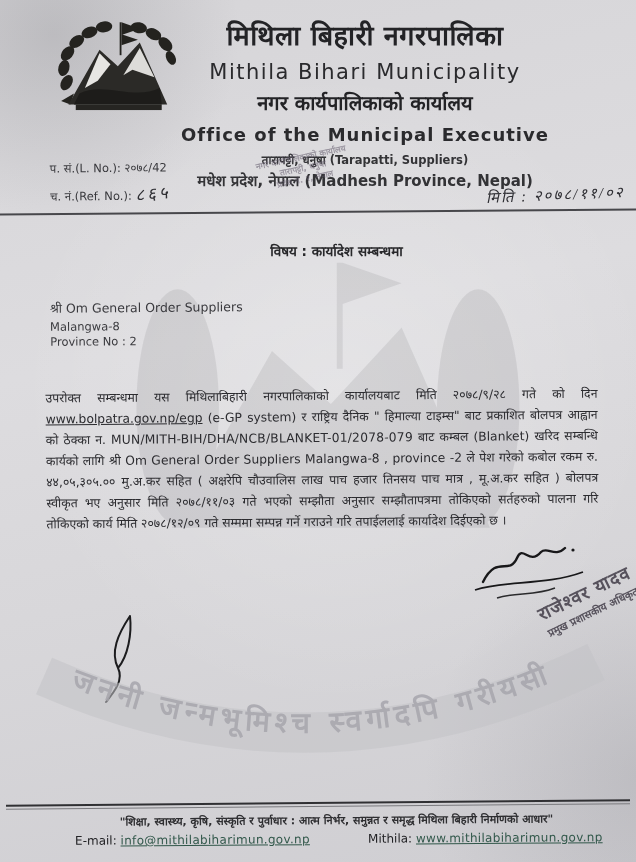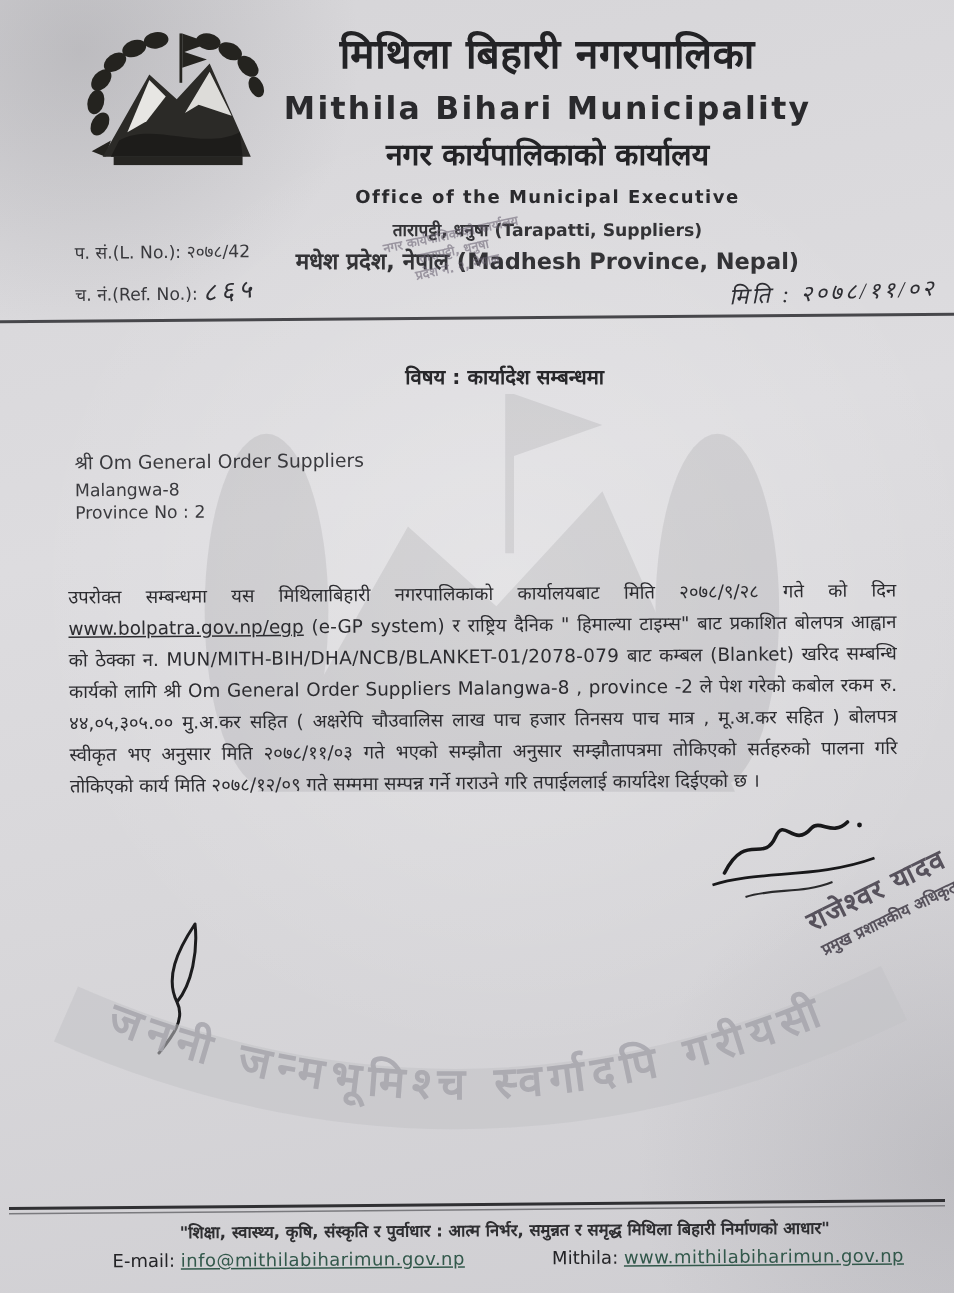--- a/index.html
+++ b/index.html
@@ -9,23 +9,23 @@
     color:#2b2b2e;
     background:
       radial-gradient(circle at 8% 4%, rgba(120,120,125,.28), rgba(120,120,125,0) 18%),
       radial-gradient(circle at 96% 90%, rgba(110,110,118,.20), rgba(110,110,118,0) 22%),
       radial-gradient(circle at 50% 45%, rgba(255,255,255,.25), rgba(255,255,255,0) 55%),
       linear-gradient(168deg,#d6d5d8 0%,#dddcdf 38%,#d8d7da 62%,#cfced2 100%);
     padding-left: 37px;
   }
   .hdr{position:absolute;left:140px;top:16px;width:450px;text-align:center;}
   .t-np{font-size:27px;font-weight:bold;color:#232326;letter-spacing:.5px;}
-  .t-en{font-size:21px;font-weight:bold;color:#2a2a2d;margin-top:7px;letter-spacing:1.5px;}
+  .t-en{font-size:21px;font-weight:normal;color:#2a2a2d;margin-top:7px;letter-spacing:1.5px;}
   .o-np{font-size:20px;font-weight:bold;color:#232326;margin-top:5px;}
-  .o-en{font-size:12px;font-weight:bold;color:#2a2a2d;margin-top:8px;letter-spacing:1px;}
+  .o-en{font-size:18px;font-weight:bold;color:#2a2a2d;margin-top:8px;letter-spacing:1px;}
   .addr{font-size:11.5px;font-weight:bold;margin-top:7px;color:#333336;}
   .prov{font-size:15px;font-weight:bold;margin-top:3px;color:#333336;}
   .emblem{position:absolute;left:52px;top:16px;}
   .meta{position:absolute;left:50px;top:160px;font-size:11.5px;color:#39393d;transform:rotate(-.6deg);}
   .meta .row{margin-bottom:7px;}
   .hand{font-family:"Liberation Serif","DejaVu Serif",serif;font-style:italic;color:#2e2e33;}
   .refval{font-size:17px;letter-spacing:3px;display:inline-block;transform:rotate(-4deg);}
   .rule{position:absolute;left:0;top:211px;width:636px;border-top:2px solid #47474b;transform:rotate(-.45deg);}
   .date{position:absolute;right:48px;top:184px;font-size:15px;letter-spacing:2px;transform:rotate(-2.5deg);}
   .cstamp{position:absolute;left:243px;top:152px;width:120px;text-align:center;

